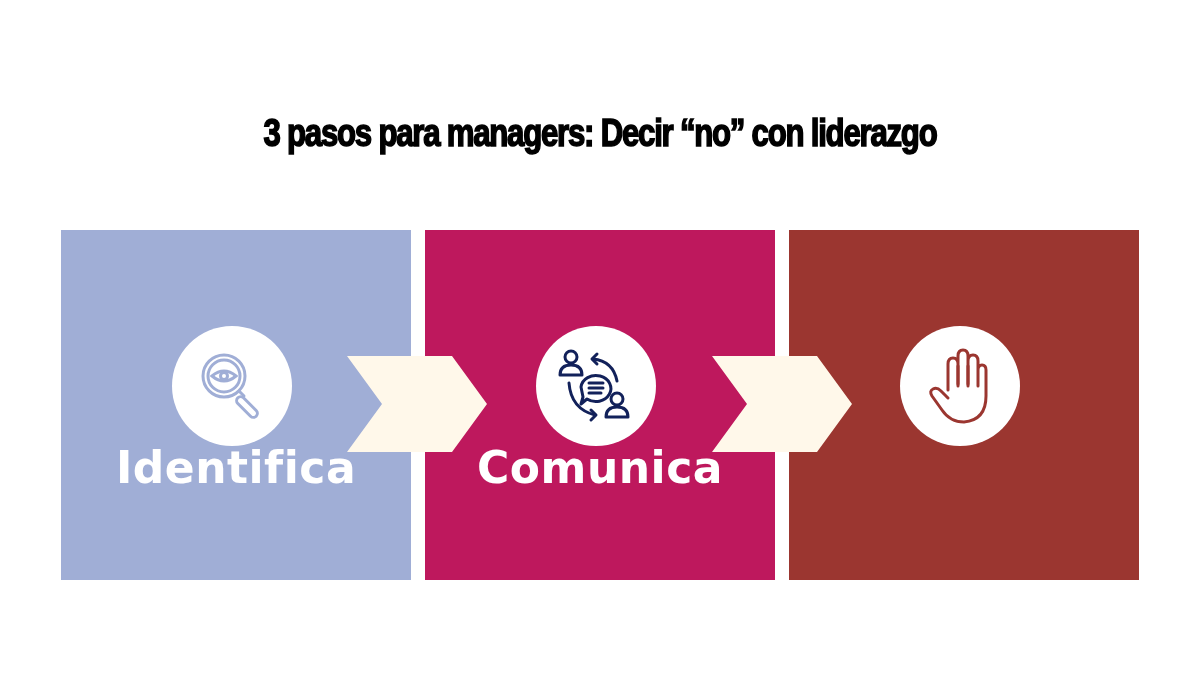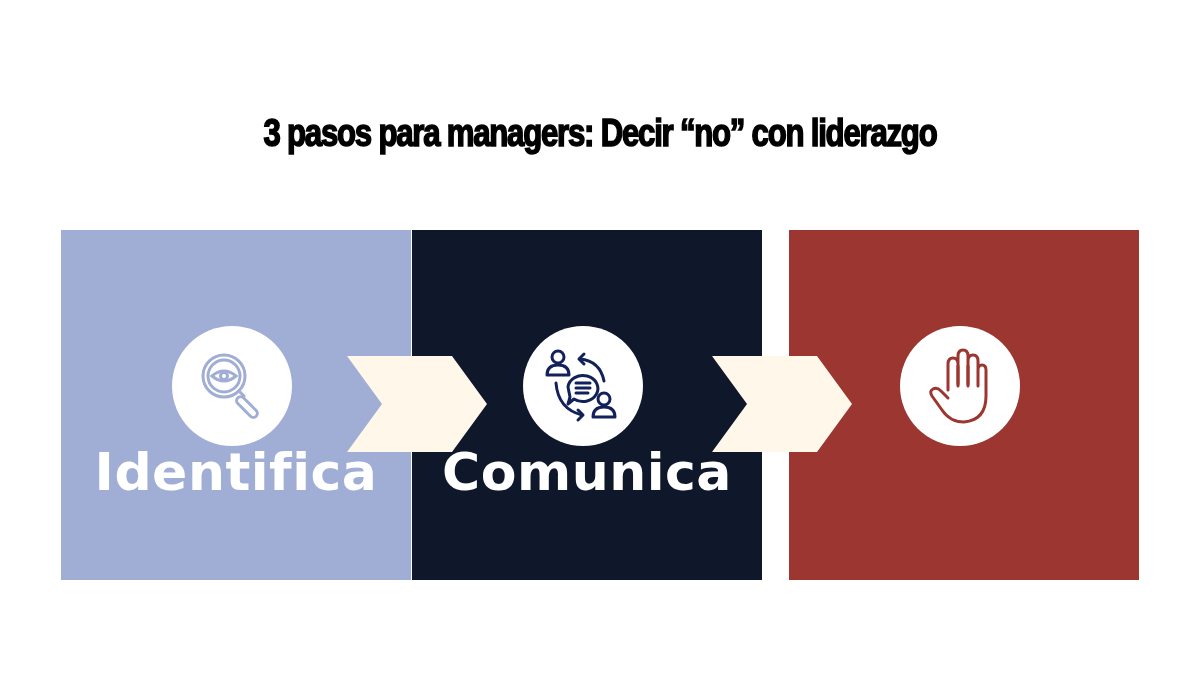--- a/index.html
+++ b/index.html
@@ -1,20 +1,20 @@
 <!DOCTYPE html>
 <html><head>
 <meta charset="utf-8">
 <style>
   html, body { margin:0; padding:0; }
   body { width:1200px; height:675px; background:#ffffff; position:relative; overflow:hidden; font-family:"DejaVu Sans", sans-serif; }
   .title { position:absolute; left:0; top:112px; width:1200px; text-align:center; font-family:"Liberation Sans", sans-serif; font-weight:bold; font-size:38px; color:#000; letter-spacing:-1.5px; transform:scaleX(0.82); transform-origin:600px 0; -webkit-text-stroke:1.6px #000; }
   .panel { position:absolute; top:230px; width:350px; height:350px; }
   .circle { position:absolute; left:111px; top:96px; width:120px; height:120px; border-radius:50%; background:#fff; display:flex; align-items:center; justify-content:center; }
-  .label { position:absolute; left:0; width:350px; top:212px; text-align:center; color:#fff; font-weight:bold; font-size:52px; font-family:"DejaVu Sans", sans-serif; letter-spacing:0.5px; }
+  .label { position:absolute; left:0; width:350px; top:212px; text-align:center; color:#fff; font-weight:bold; font-size:44px; font-family:"DejaVu Sans", sans-serif; letter-spacing:0.5px; }
   .chev { position:absolute; top:356px; width:140px; height:96px; }
 </style>
 </head>
 <body>
 
 <div class="title">3 pasos para managers: Decir “no” con liderazgo</div>
 
 <div class="panel" style="left:61px;background:#a0aed6;">
   <div class="circle">
     <svg width="84" height="84" viewBox="0 0 84 84" fill="none" stroke="#a0aed6" stroke-width="3" stroke-linecap="round">
@@ -22,21 +22,21 @@
       <circle cx="34" cy="32" r="16"></circle>
       <path d="M22 32 Q34 22 46 32 Q34 42 22 32 Z"></path>
       <circle cx="34" cy="32" r="3.5"></circle>
       <line x1="49" y1="47" x2="54" y2="52"></line>
       <rect x="53" y="50" width="8" height="26" rx="4" transform="rotate(-45 57 63)"></rect>
     </svg>
   </div>
   <div class="label">Identifica</div>
 </div>
 
-<div class="panel" style="left:412px;background:#0f172a;">
+<div class="panel" style="left:425px;background:#be185d;">
   <div class="circle">
     <svg width="90" height="90" viewBox="0 0 90 90" fill="none" stroke="#12215a" stroke-width="3" stroke-linecap="round" stroke-linejoin="round">
       <circle cx="20" cy="16" r="6"></circle>
       <path d="M9 34 Q9 24 20 24 Q31 24 31 34 Z"></path>
       <circle cx="66" cy="58" r="6"></circle>
       <path d="M55 76 Q55 66 66 66 Q77 66 77 76 Z"></path>
       <path d="M66 40 Q62 20 42 18"></path>
       <path d="M46 13 L41 18 L46 23"></path>
       <path d="M18 42 Q20 68 44 74"></path>
       <path d="M40 69 L45 74 L40 79"></path>

